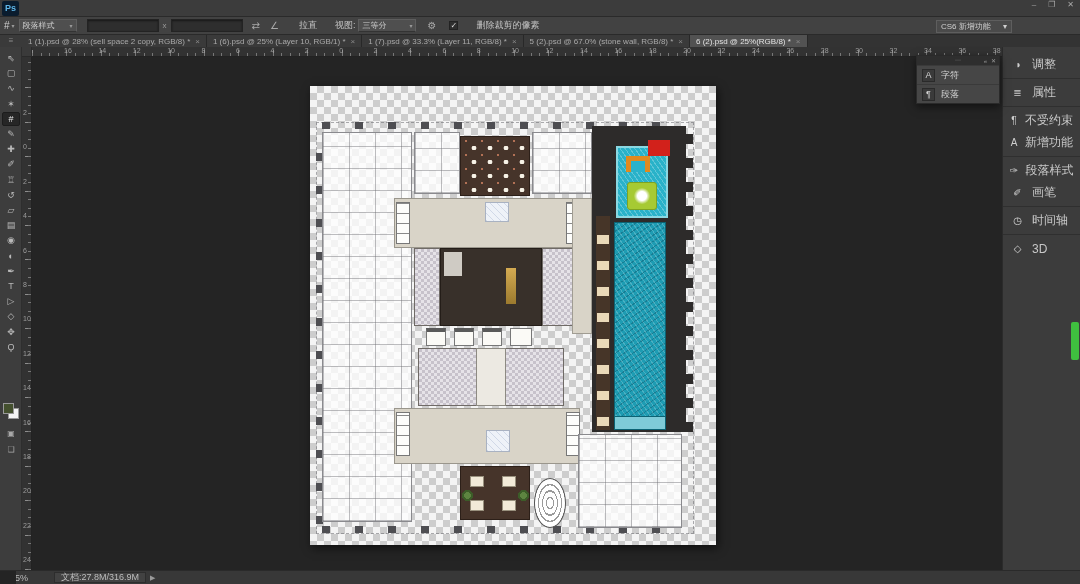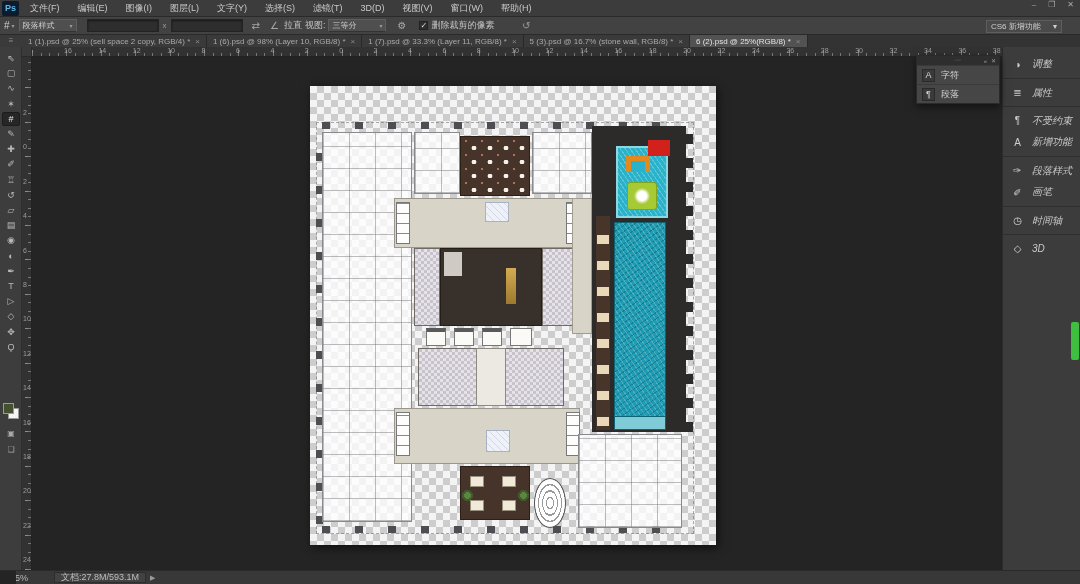--- a/index.html
+++ b/index.html
@@ -17,24 +17,24 @@
 
   
   .optionsbar{position:absolute;left:0;top:17px;width:1080px;height:18px;background:#424242;border-bottom:1px solid #2a2a2a;display:flex;align-items:center;font-size:9px;}
   .ob-toolico{margin-left:4px;font-size:10px;color:#d0d0d0;}
   .ob-dd-arrow{font-size:6px;color:#9a9a9a;margin:0 4px 0 2px;}
   .ob-select{height:13px;min-width:58px;background:#4f4f4f;border:1px solid #5e5e5e;border-bottom-color:#333;color:#cfcfcf;font-size:8px;display:flex;align-items:center;justify-content:space-between;padding:0 3px;margin-right:6px;}
   .ob-select .car{font-size:6px;color:#9a9a9a;margin-left:4px;}
   .ob-field{width:72px;height:13px;background:#2e2e2e;border:1px solid #232323;box-shadow:inset 0 1px 2px rgba(0,0,0,.5);margin:0 4px;}
   .ob-x{color:#9a9a9a;font-size:8px;}
   .ob-icon{color:#a8a8a8;font-size:10px;margin:0 5px;}
-  .ob-label{color:#c2c2c2;font-size:9px;margin-right:3px;white-space:nowrap;}
+  .ob-label{color:#c2c2c2;font-size:9px;margin-right:3px;white-space:nowrap;margin-left:15px;}
   .ob-check{width:9px;height:9px;background:#2e2e2e;border:1px solid #222;color:#ddd;font-size:8px;line-height:8px;text-align:center;margin:0 3px 0 8px;}
   .ob-reset{position:absolute;left:522px;top:3px;font-size:10px;color:#9a9a9a;}
-  .workspace{position:absolute;left:986px;top:3px;width:76px;height:13px;background:#4a4a4a;border:1px solid #5e5e5e;font-size:8px;color:#cfcfcf;display:flex;align-items:center;justify-content:space-between;padding:0 4px;}
+  .workspace{position:absolute;left:936px;top:3px;width:76px;height:13px;background:#4a4a4a;border:1px solid #5e5e5e;font-size:8px;color:#cfcfcf;display:flex;align-items:center;justify-content:space-between;padding:0 4px;}
 
   
   .tabbar{position:absolute;left:0;top:35px;width:1080px;height:12px;background:#333333;display:flex;align-items:stretch;overflow:hidden;}
   .tab-area-icon{width:22px;font-size:8px;color:#8a8a8a;text-align:center;line-height:12px;background:#3a3a3a;}
   .tab{display:flex;align-items:center;background:#3a3a3a;border-right:1px solid #282828;padding:0 6px;white-space:nowrap;cursor:default;}
   .tab-label{font-size:8px;color:#a9a9a9;}
   .tab-close{font-size:8px;color:#8a8a8a;margin-left:5px;}
   .tab.active{background:#525252;}
   .tab.active .tab-label{color:#e2e2e2;}
 
@@ -139,50 +139,37 @@
   .cp-grip{position:absolute;left:38px;top:0;font-size:6px;color:#888;}
   .cp-row{display:flex;align-items:center;height:19px;padding:0 5px;gap:6px;border-top:1px solid #3a3a3a;cursor:default;}
   .cp-ico{width:13px;height:13px;background:#3a3a3a;border:1px solid #2a2a2a;color:#d5d5d5;font-size:9px;display:flex;align-items:center;justify-content:center;}
   .cp-lbl{font-size:9px;color:#d0d0d0;}
 
   
   .dock{position:absolute;left:1002px;top:47px;width:78px;height:537px;background:#3c3c3c;border-left:1px solid #2b2b2b;padding-top:6px;}
   .dock-item{display:flex;align-items:center;gap:7px;height:22px;padding:0 7px;cursor:default;}
   .dock-item.sep{border-top:1px solid #2f2f2f;margin-top:3px;padding-top:3px;height:25px;}
   .dock-ico{width:15px;height:15px;font-size:10px;color:#cfcfcf;display:flex;align-items:center;justify-content:center;}
-  .dock-lbl{font-size:10px;color:#c8c8c8;white-space:nowrap;font-style:italic;}
+  .dock-lbl{font-size:12px;color:#c8c8c8;white-space:nowrap;}
   .green-indicator{position:absolute;left:1071px;top:322px;width:8px;height:38px;background:#3fbf3f;border-radius:2px;z-index:6;}
 
   
   .statusbar{position:absolute;left:0;top:570px;width:1080px;height:14px;background:#383838;border-top:1px solid #2a2a2a;font-size:9px;display:flex;align-items:center;}
   .status-corner{position:absolute;left:0;top:0;width:16px;height:14px;background:#242424;}
   .sb-zoom{margin-left:10px;color:#bdbdbd;}
   .sb-docfield{margin-left:26px;background:#424242;border:1px solid #2d2d2d;height:11px;display:flex;align-items:center;padding:0 6px;color:#bdbdbd;}
   .sb-arrow{margin-left:4px;font-size:7px;color:#9a9a9a;}
 </style>
 </head>
 <body>
 
 <div id="root">
 
   <div class="titlebar">
     <div class="ps-logo">Ps</div>
-    <div class="menus">
-        <div class="menu-item">文件(F)</div>
-        <div class="menu-item">编辑(E)</div>
-        <div class="menu-item">图像(I)</div>
-        <div class="menu-item">图层(L)</div>
-        <div class="menu-item">文字(Y)</div>
-        <div class="menu-item">选择(S)</div>
-        <div class="menu-item">滤镜(T)</div>
-        <div class="menu-item">3D(D)</div>
-        <div class="menu-item">视图(V)</div>
-        <div class="menu-item">窗口(W)</div>
-        <div class="menu-item">帮助(H)</div>
-      </div>
     <div class="win-controls">
       <span>–</span>
       <span>❐</span>
       <span>✕</span>
     </div>
   </div>
 
   <div class="optionsbar">
     <span class="ob-toolico">#</span>
     <span class="ob-dd-arrow">▾</span>
@@ -208,33 +195,33 @@
     <div class="workspace">
       <span>CS6 新增功能</span>
       <span class="car">▾</span>
     </div>
   </div>
 
   <div class="tabbar">
     <div class="tab-area-icon">≡</div>
     <div style="display:flex;">
         <div class="tab">
-        <span class="tab-label">1 (1).psd @ 25% (sell space 2 copy, RGB/4)  *</span>
+        <span class="tab-label">1 (1).psd @ 28% (sell space 2 copy, RGB/8)  *</span>
         <span class="tab-close">×</span>
       </div>
         <div class="tab">
-        <span class="tab-label">1 (6).psd @ 98% (Layer 10, RGB/8)  *</span>
+        <span class="tab-label">1 (6).psd @ 25% (Layer 10, RGB/1)  *</span>
         <span class="tab-close">×</span>
       </div>
         <div class="tab">
         <span class="tab-label">1 (7).psd @ 33.3% (Layer 11, RGB/8)  *</span>
         <span class="tab-close">×</span>
       </div>
         <div class="tab">
-        <span class="tab-label">5 (3).psd @ 16.7% (stone wall, RGB/8)  *</span>
+        <span class="tab-label">5 (2).psd @ 67.0% (stone wall, RGB/8)  *</span>
         <span class="tab-close">×</span>
       </div>
         <div class="tab active">
         <span class="tab-label">6 (2).psd @ 25%(RGB/8)  *</span>
         <span class="tab-close">×</span>
       </div>
       </div>
   </div>
 
   <div class="ruler-corner"></div>
@@ -463,17 +450,17 @@
         <span class="dock-ico">◇</span>
         <span class="dock-lbl">3D</span>
       </div>
       </div>
   </div>
   <div class="green-indicator"></div>
 
   <div class="statusbar">
     <div class="status-corner"></div>
     <span class="sb-zoom">25%</span>
-    <div class="sb-docfield">文档:27.8M/593.1M</div>
+    <div class="sb-docfield">文档:27.8M/316.9M</div>
     <span class="sb-arrow">▶</span>
   </div>
 
 </div>
 
 </body></html>

